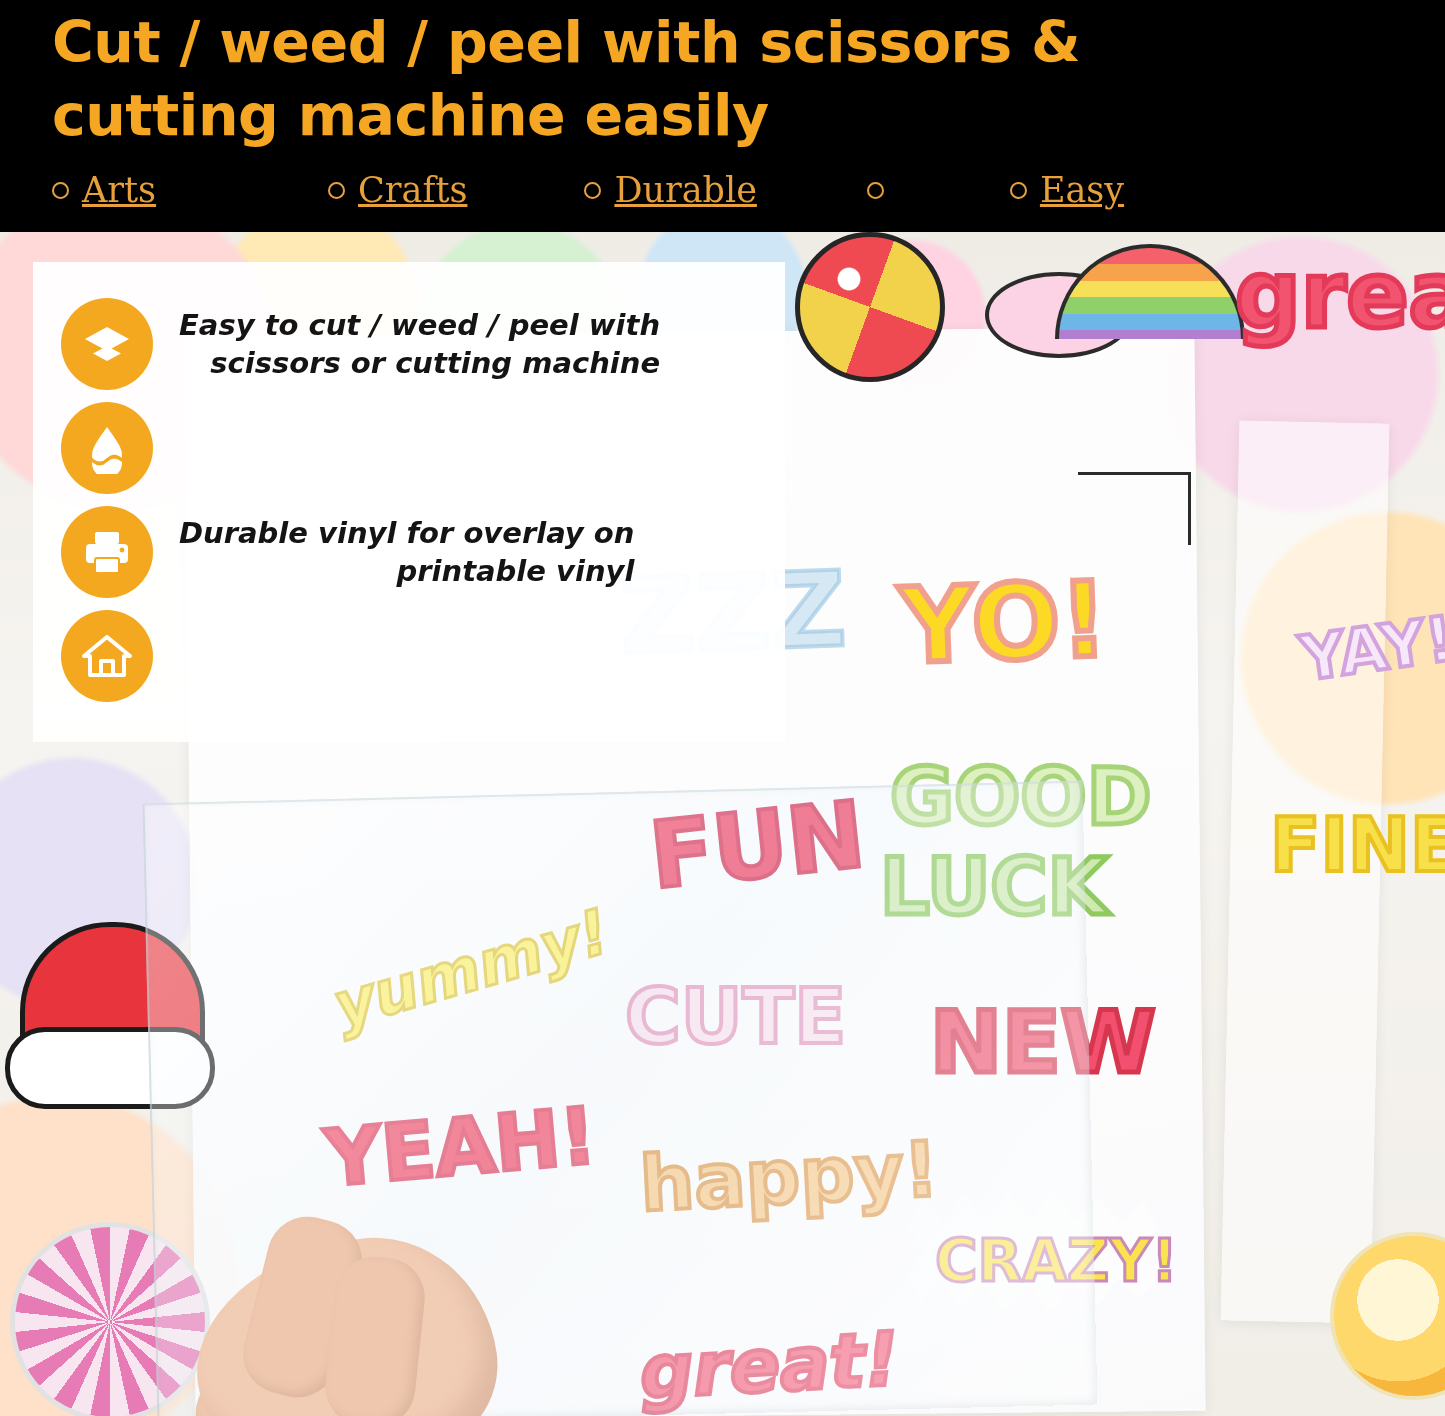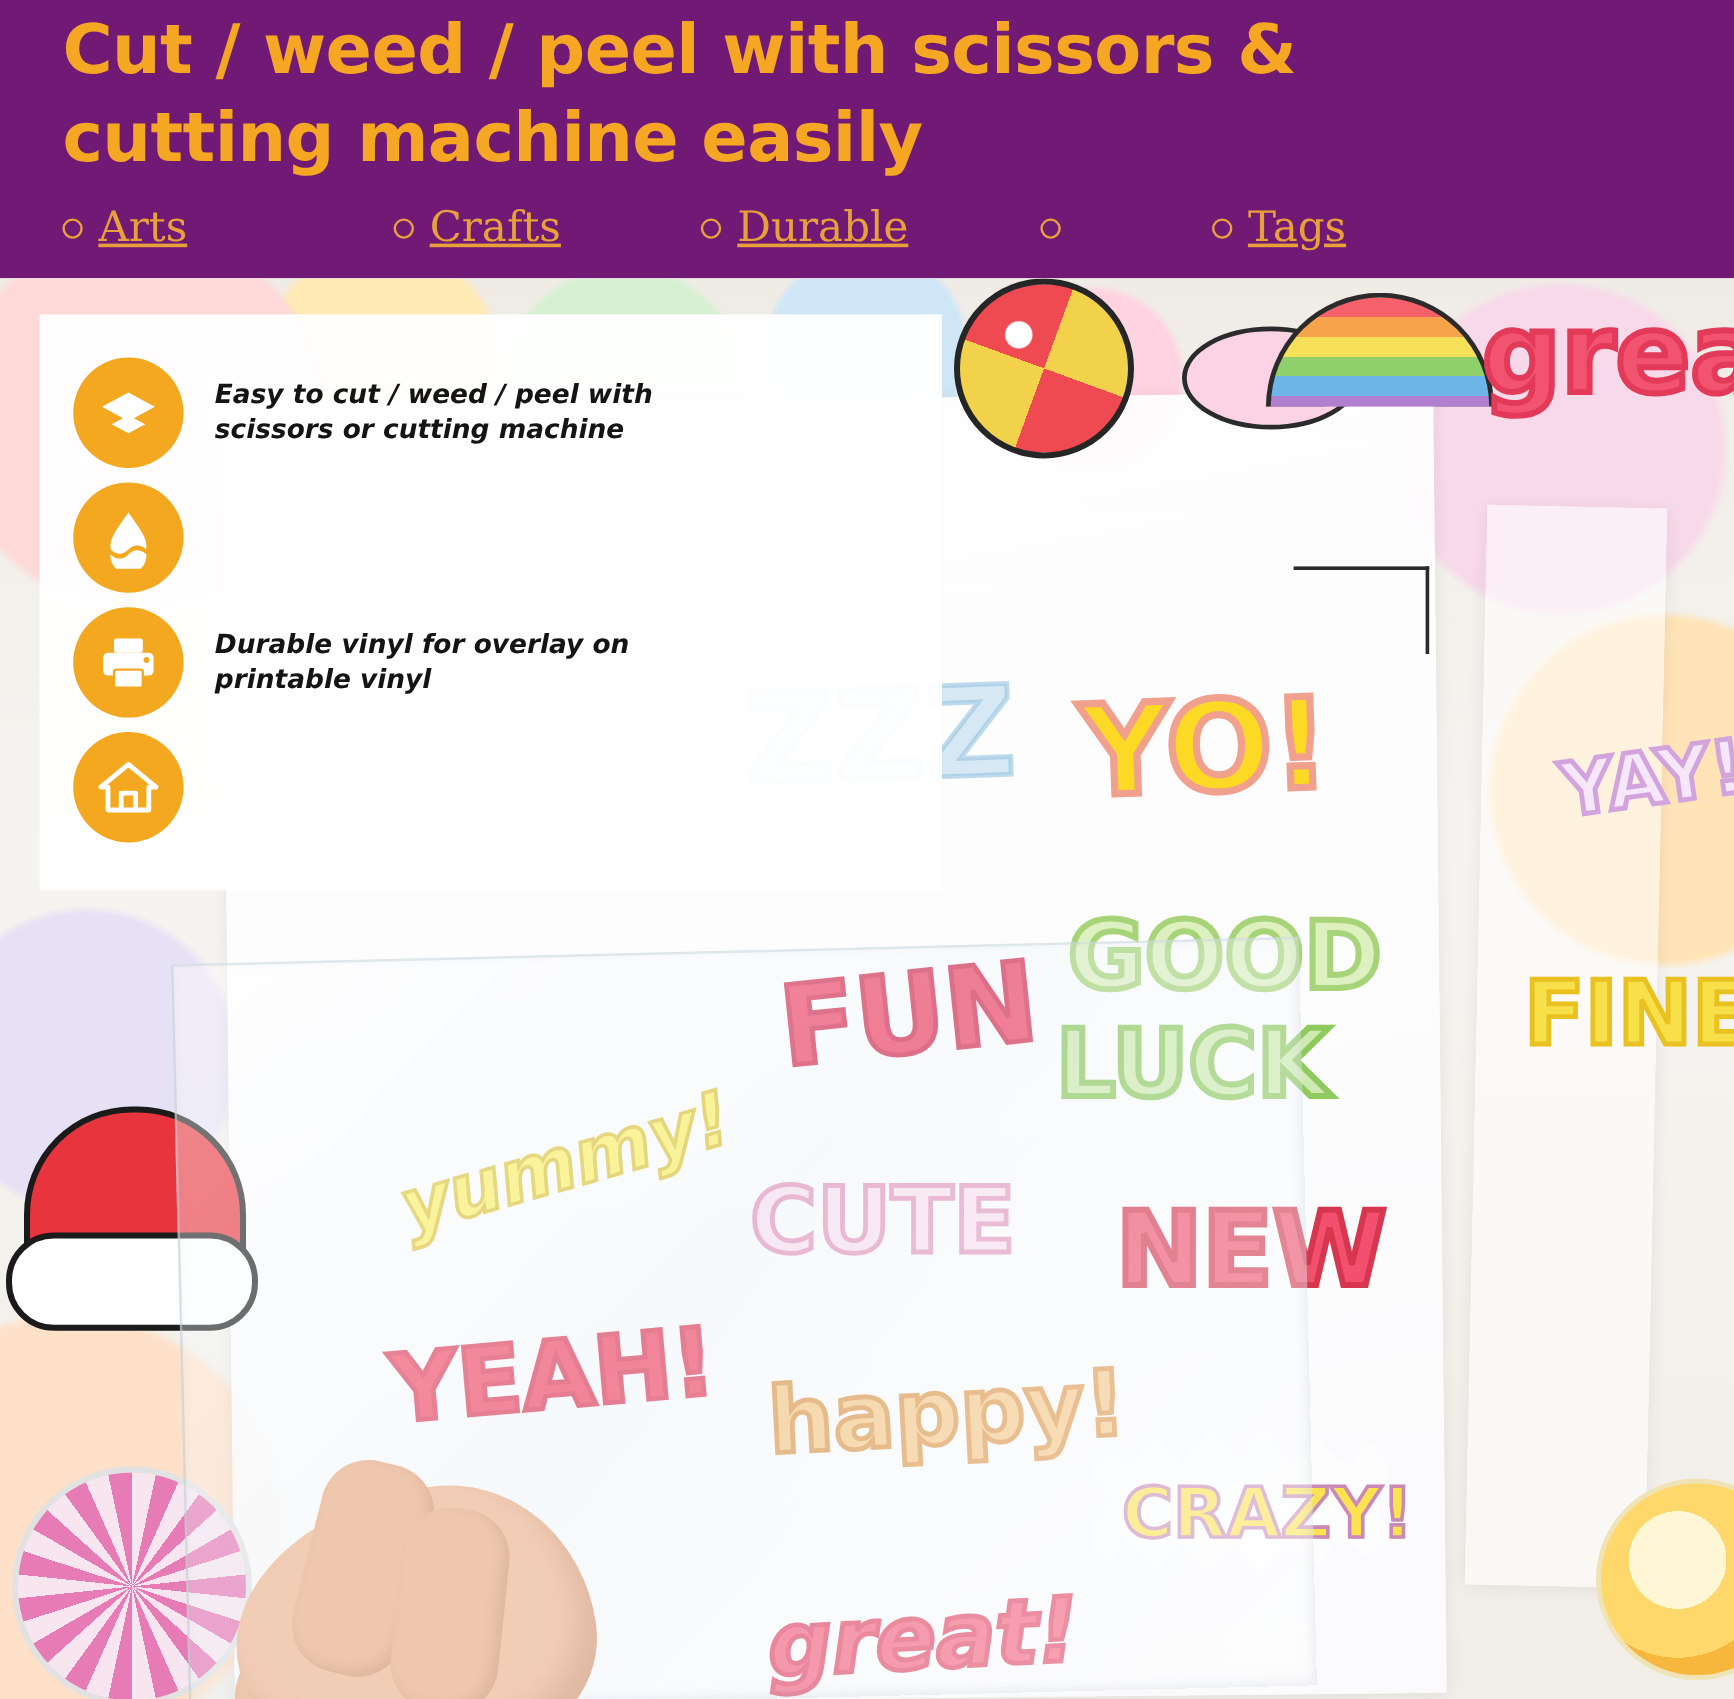--- a/index.html
+++ b/index.html
@@ -17,21 +17,21 @@
     overflow: hidden;
     background: #ffffff;
   }
 
   
   .header {
     position: absolute;
     left: 0; top: 0;
     width: 1445px;
     height: 232px;
-    background: #701a75;
+    background: #000000;
     box-sizing: border-box;
     padding: 6px 40px 4px 52px;
   }
   .headline {
     font-family: "DejaVu Sans", sans-serif;
     font-weight: 700;
     font-size: 57px;
     line-height: 1.28;
     letter-spacing: -0.5px;
     color: #f5a623;
@@ -273,24 +273,25 @@
     display: flex;
     align-items: center;
     justify-content: center;
     margin-right: 26px;
   }
   .feature-icon svg { display: block; }
   .feature-text {
     font-family: "DejaVu Sans", sans-serif;
     font-weight: 700;
     font-style: italic;
-    font-size: 22px;
+    font-size: 29px;
     line-height: 1.32;
     color: #141414;
     white-space: pre-line;
+    text-align: right;
   }
 </style>
 </head>
 <body>
 
 <div class="page">
 
   <div class="header">
     <h1 class="headline">Cut / weed / peel with scissors &amp;
 cutting machine easily</h1>
@@ -310,21 +311,21 @@
         <span class="kw-bullet"></span>
         <span>Durable</span>
       </span>
       <span class="kw-sp-3"></span>
       <span class="keyword">
         <span class="kw-bullet"></span>
       </span>
       <span class="kw-sp-4"></span>
       <span class="keyword">
         <span class="kw-bullet"></span>
-        <span>Tags</span>
+        <span>Easy</span>
       </span>
     </div>
   </div>
 
   <div class="photo">
     <div class="pile"></div>
 
     <div class="sheet sheet-main"></div>
     <div class="sheet sheet-right"></div>
 

